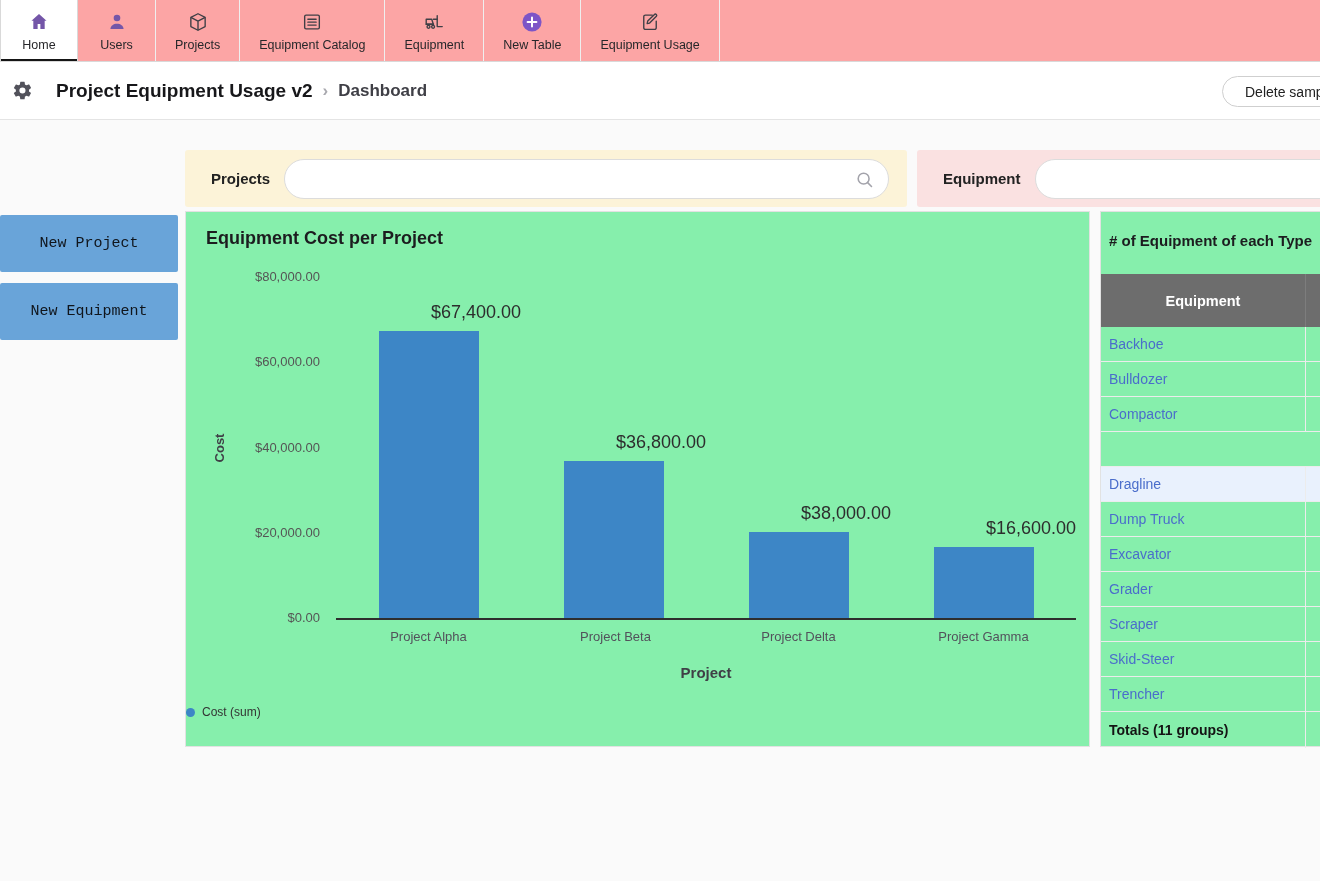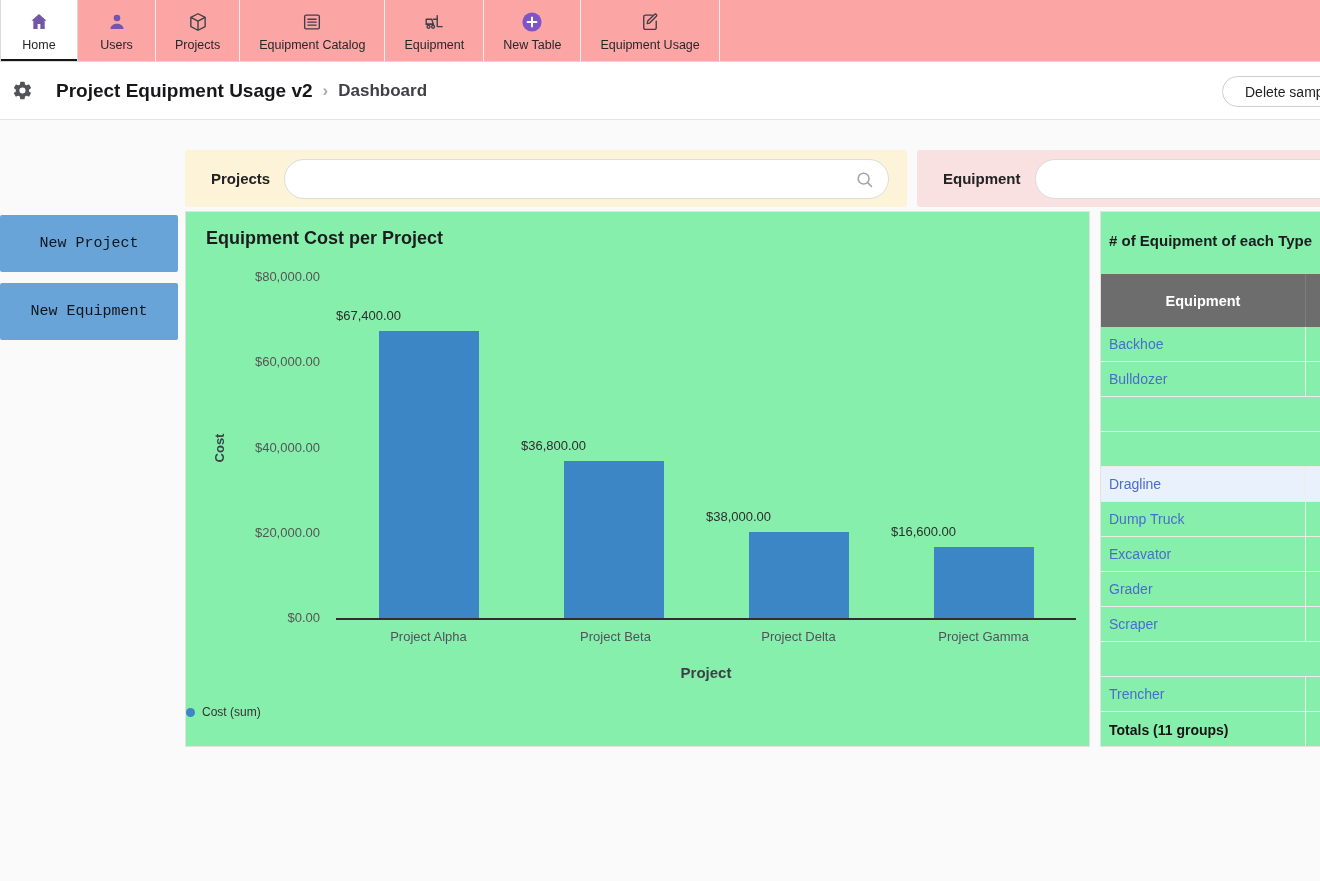--- a/index.html
+++ b/index.html
@@ -41,21 +41,21 @@
   
   .panel{position:absolute;background:#86efac;border:1px solid #e2e2e2}
   .chart-panel{left:185px;top:211px;width:905px;height:536px}
   .chart-title{position:absolute;left:20px;top:16px;font-size:18px;font-weight:700;color:#1c1c1f}
   .plot{position:absolute;left:150px;top:65px;width:740px;height:343px;border-bottom:2px solid #2e2e2e}
   .yticks{position:absolute;left:0;top:65px;width:140px;height:343px}
   .ytick{position:absolute;right:6px;font-size:13px;color:#555;white-space:nowrap}
   .ylabel{position:absolute;left:33px;top:236px;transform:translate(-50%,-50%) rotate(-90deg);font-size:13px;font-weight:700;color:#3f3f46}
   .bar-slot{position:absolute;top:0;bottom:0}
   .bar{position:absolute;bottom:0;left:50%;transform:translateX(-50%);width:100px}
-  .bar-value{position:absolute;left:0;width:100%;text-align:left;font-size:13px;color:#2d2d2d;white-space:nowrap}
+  .bar-value{position:absolute;left:0;width:100%;text-align:right;font-size:18px;color:#2d2d2d;white-space:nowrap}
   .xticks{position:absolute;left:150px;top:417px;width:740px;height:18px}
   .xtick{position:absolute;text-align:center;font-size:13px;color:#52525b;white-space:nowrap}
   .xlabel{position:absolute;left:150px;top:452px;width:740px;text-align:center;font-size:15px;font-weight:700;color:#3f3f46}
   .legend{position:absolute;left:0;top:493px;width:100%;display:flex;justify-content:flex-start;align-items:center;gap:7px;cursor:pointer}
   .legend-dot{width:9px;height:9px;border-radius:50%;background:#3d86c6}
   .legend-label{font-size:12px;color:#333}
 
   
   .table-panel{left:1100px;top:211px;width:400px;height:536px}
   .table-title{padding:20px 8px 0 8px;font-size:15px;font-weight:700;color:#1c1c1f;white-space:nowrap;overflow:hidden}
@@ -249,20 +249,21 @@
 
       <div class="eq-row">
             <div class="c1">Backhoe</div>
             <div class="c2"></div>
           </div>
           <div class="eq-row">
             <div class="c1">Bulldozer</div>
             <div class="c2"></div>
           </div>
           <div class="eq-row">
+            <div class="c1">Compactor</div>
             <div class="c2"></div>
           </div>
           <div class="eq-row">
             <div class="c2"></div>
           </div>
           <div class="eq-row highlight">
             <div class="c1">Dragline</div>
             <div class="c2"></div>
           </div>
           <div class="eq-row">
@@ -275,20 +276,21 @@
           </div>
           <div class="eq-row">
             <div class="c1">Grader</div>
             <div class="c2"></div>
           </div>
           <div class="eq-row">
             <div class="c1">Scraper</div>
             <div class="c2"></div>
           </div>
           <div class="eq-row">
+            <div class="c1">Skid-Steer</div>
             <div class="c2"></div>
           </div>
           <div class="eq-row">
             <div class="c1">Trencher</div>
             <div class="c2"></div>
           </div>
         </div>
       <div class="eq-totals">
         <div class="c1">Totals (11 groups)</div>
         <div class="c2"></div>

